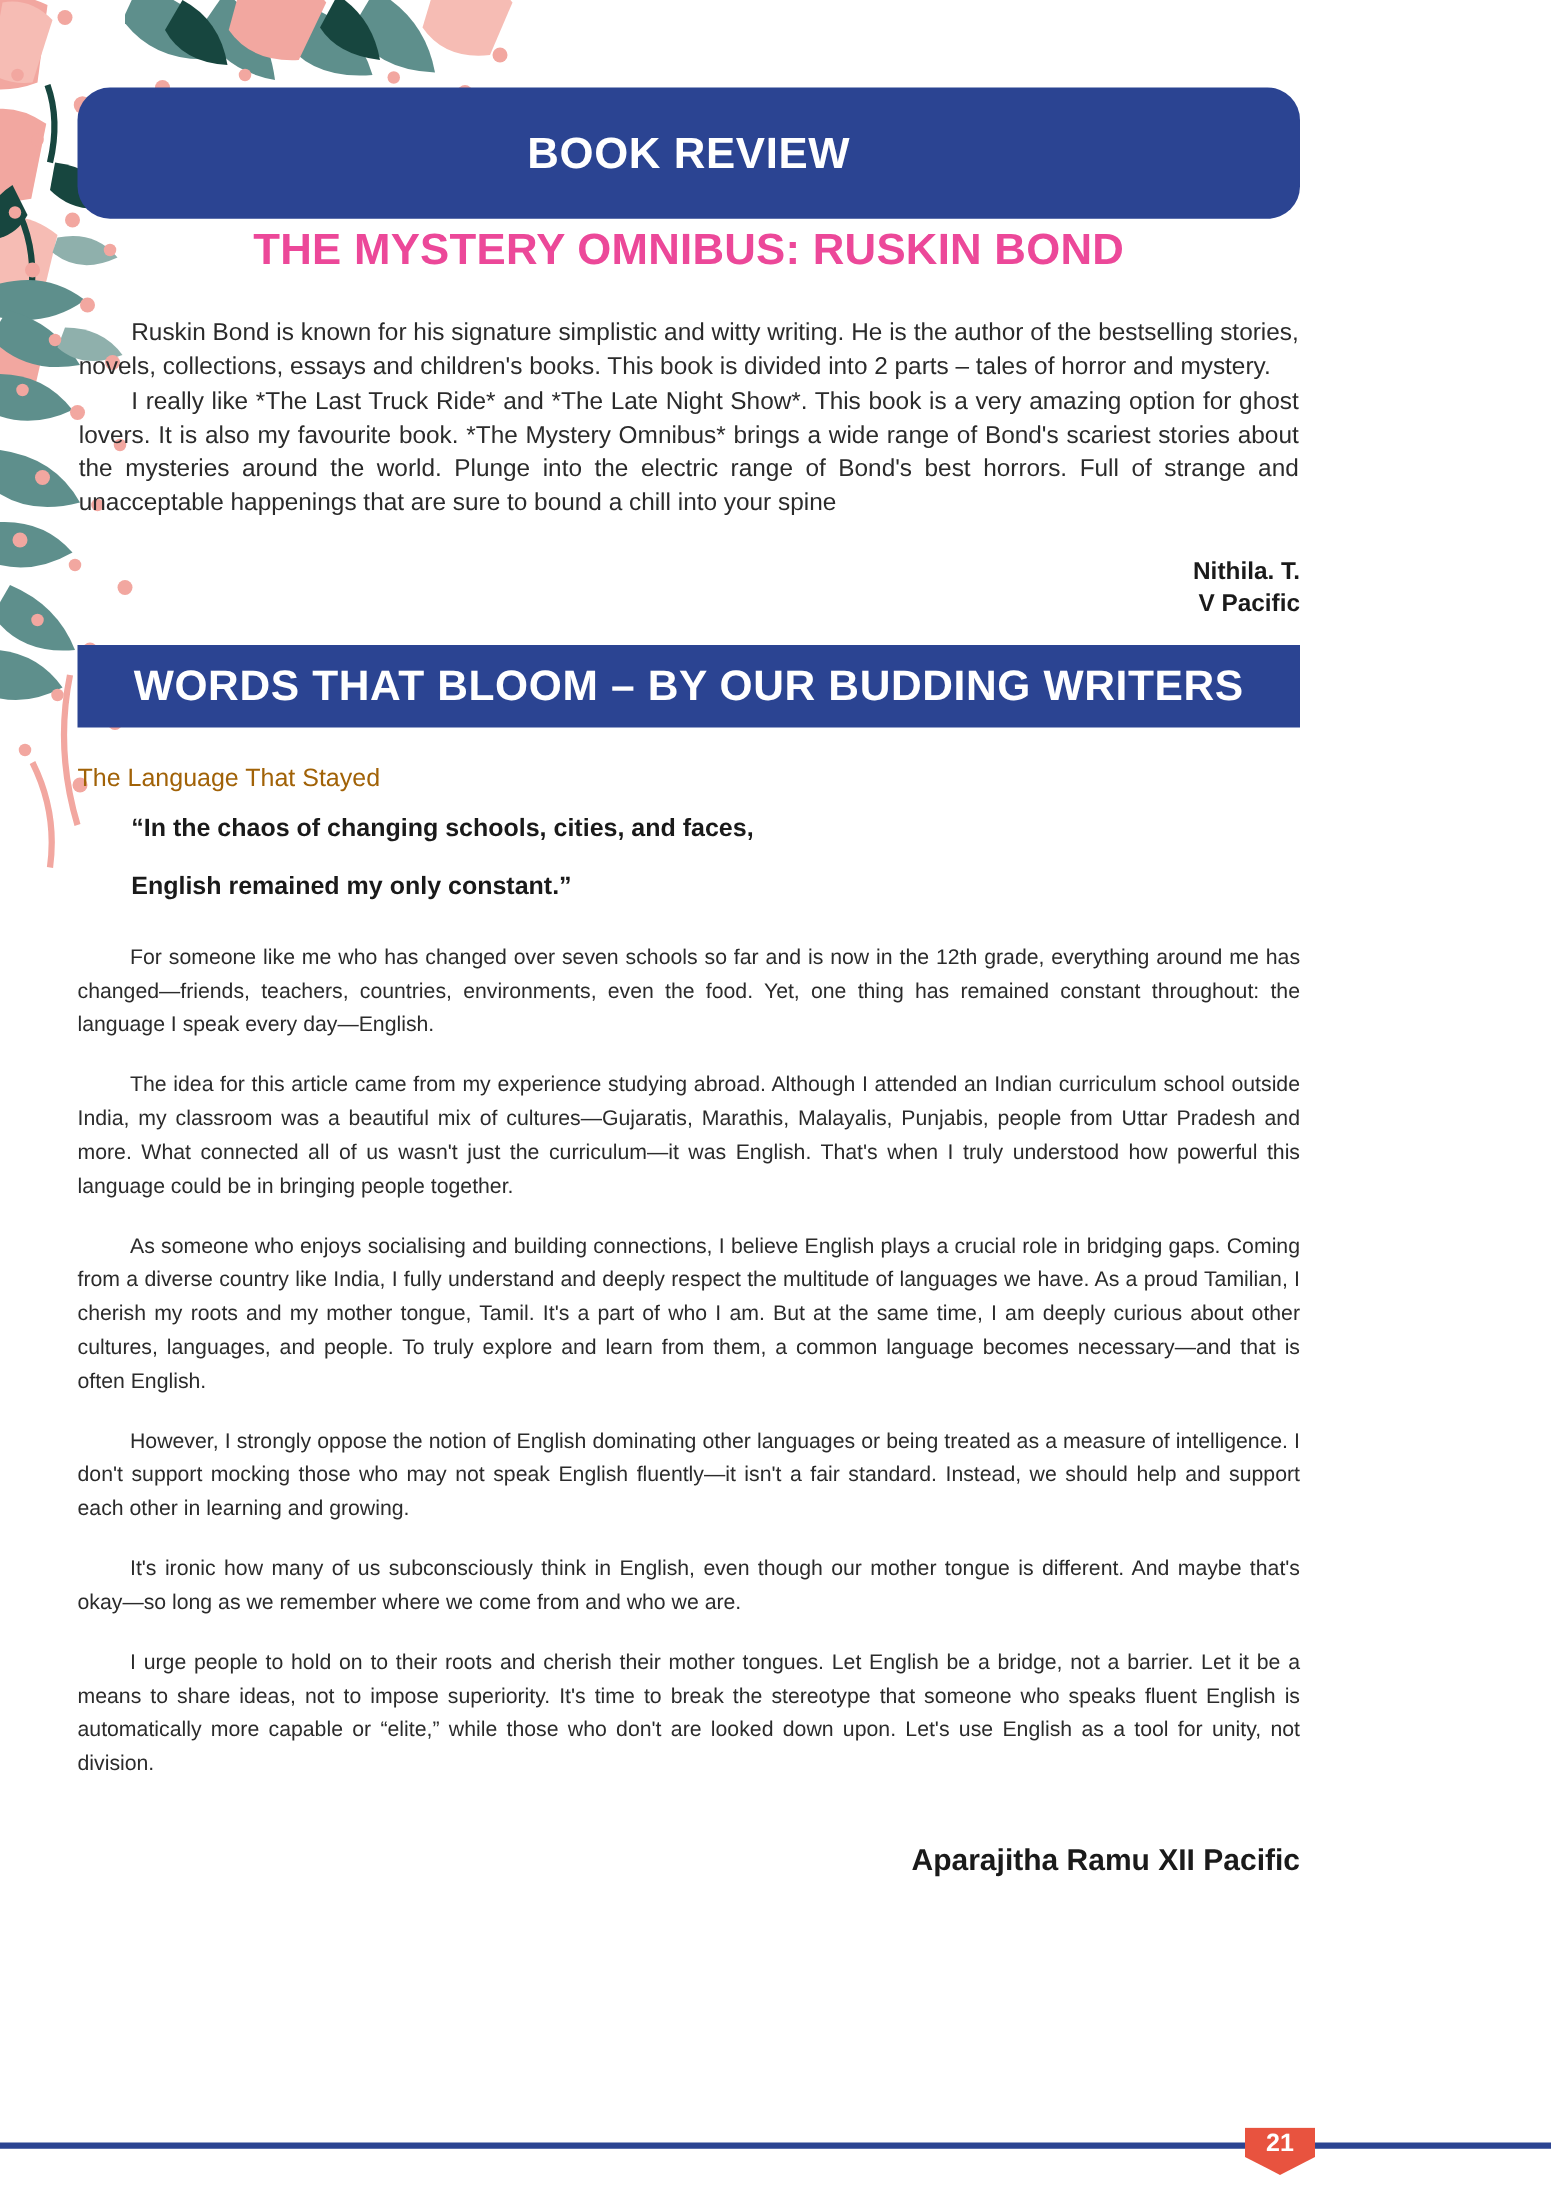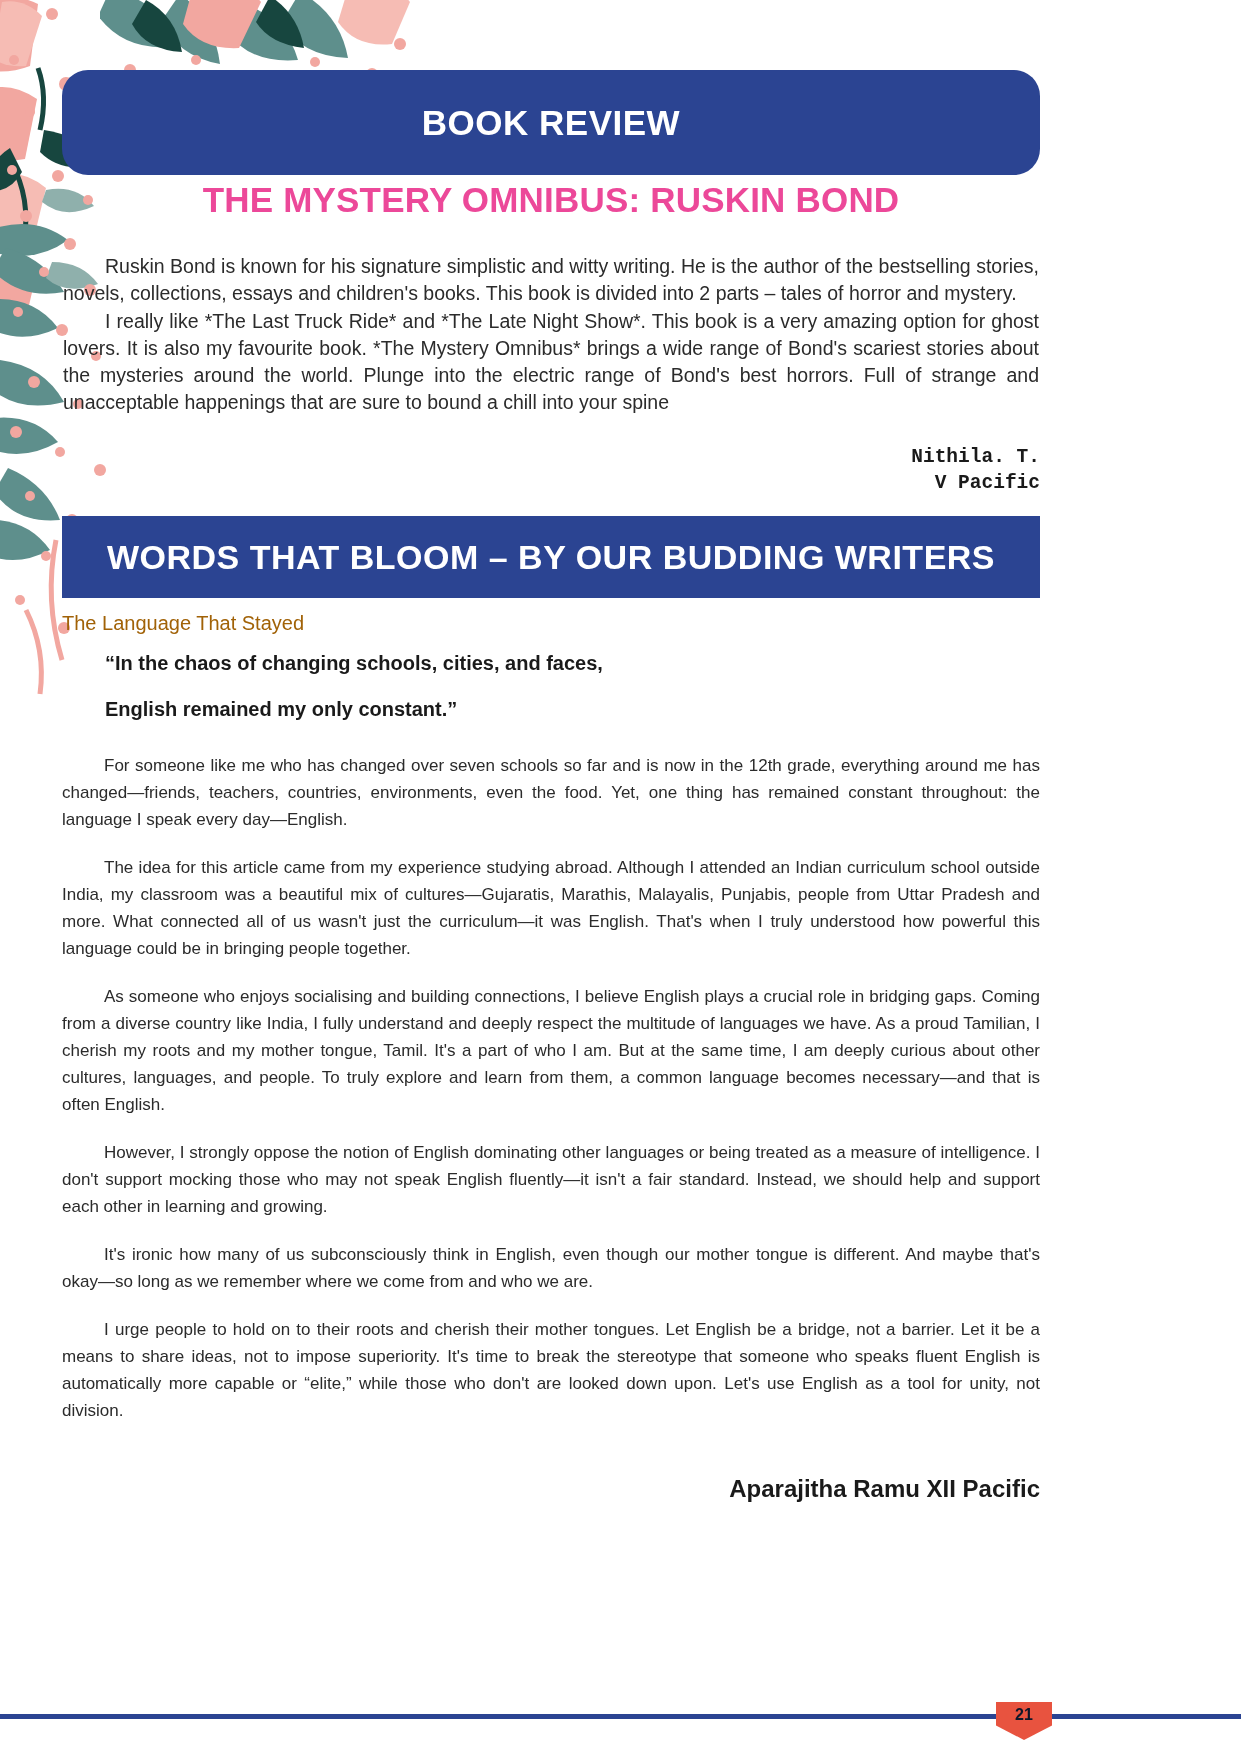--- a/index.html
+++ b/index.html
@@ -51,21 +51,21 @@
     white-space: nowrap;
   }
   #banner-book-review {
     left: 62px; top: 70px;
     width: 978px; height: 105px; border-radius: 26px;
   }
   #banner-book-review .banner-text { font-size: 35px; }
 
   #banner-words-bloom {
     left: 62px; top: 516px;
-    width: 978px; height: 82px;
+    width: 978px; height: 66px;
   }
   #banner-words-bloom .banner-text { font-size: 34px; }
 
   
   .section-title {
     position: absolute;
     left: 62px; top: 180px;
     width: 978px;
     text-align: center;
     font-size: 35px;
@@ -94,21 +94,21 @@
   .byline {
     position: absolute;
     width: 978px;
     left: 62px;
     text-align: right;
     font-weight: bold;
     font-size: 19.5px;
     color: #1a1a1a;
     line-height: 26px;
   }
-  #review-byline { top: 444px; font-family: Liberation Mono, monospace; }
+  #review-byline { top: 444px; }
 
   
   .article-title {
     position: absolute;
     left: 62px; top: 612px;
     width: 978px;
     font-size: 20px;
     font-weight: normal;
     color: #a16207;
   }
@@ -151,22 +151,22 @@
     position: absolute;
     left: 0; top: 0;
     width: 56px; height: 38px;
     background: #e8533f;
     clip-path: polygon(0 0, 100% 0, 100% 62%, 50% 100%, 0 62%);
     display: flex;
     align-items: flex-start;
     justify-content: center;
   }
   .page-badge .num {
-    color: #0f172a;
-    font-size: 16px;
+    color: #ffffff;
+    font-size: 20px;
     font-weight: bold;
     line-height: 26px;
   }
 </style>
 </head>
 <body>
 
 <div class="page">
 
   <div class="floral-border">

